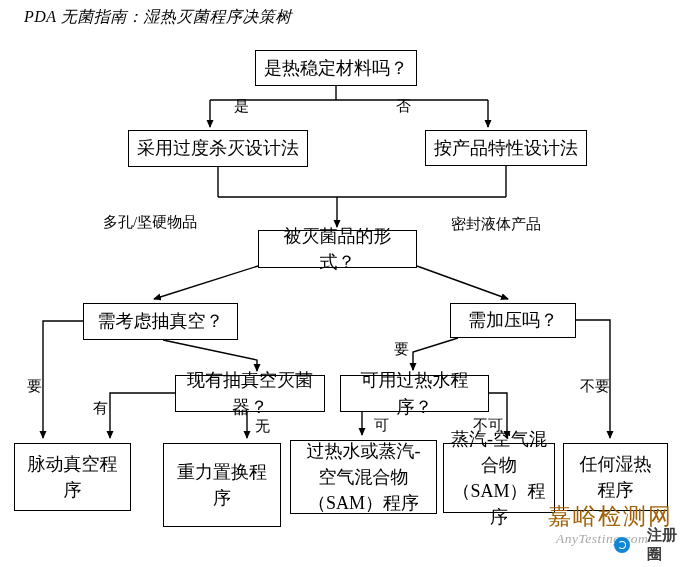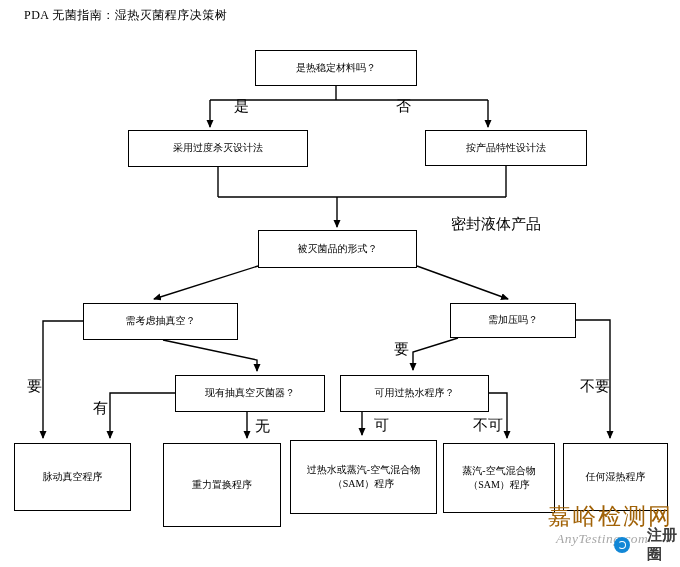--- a/index.html
+++ b/index.html
@@ -1,25 +1,25 @@
 <!DOCTYPE html>
 <html><head>
 <meta charset="utf-8">
 <style>
   * { margin:0; padding:0; box-sizing:border-box; }
   html,body { background:#ffffff; }
   body { font-family:"Liberation Serif","DejaVu Serif",serif; color:#000; }
   .canvas { position:relative; width:680px; height:567px; background:#fff; overflow:hidden; }
-  .title { position:absolute; left:24px; top:7px; font-size:12px; letter-spacing:.5px; }
+  .title { position:absolute; left:24px; top:7px; font-size:16px; letter-spacing:.5px;font-style:italic; }
   .arrows { position:absolute; left:0; top:0; width:680px; height:567px; }
   .ln { stroke:#000; stroke-width:1.4; fill:none; }
   .node {
     position:absolute; border:1.5px solid #000; background:#fff;
     display:flex; align-items:center; justify-content:center;
-    text-align:center; font-size:10px; line-height:1.45; padding:2px 7px;
+    text-align:center; font-size:18px; line-height:1.45; padding:2px 7px;
   }
   .elabel { position:absolute; font-size:15px; white-space:nowrap; }
   .wm-name { position:absolute; left:548px; top:501px; font-size:23px; color:#a16207; letter-spacing:2px; z-index:1; }
   .wm-url  { position:absolute; left:556px; top:531px; font-size:13.5px; font-style:italic; color:#a8a8a8; letter-spacing:.5px; z-index:1; }
   .wm-badge { position:absolute; left:614px; top:526px; display:flex; align-items:center; gap:17px; z-index:2;justify-content:center; }
   .wm-badge-text { font-size:15px; color:#3c3c3c; font-weight:bold; }
   .wm-icon { width:16px; height:16px; border-radius:50%; background:#1287d6; position:relative; flex:0 0 auto; }
   .wm-icon::after {
     content:""; position:absolute; left:3.5px; top:3.5px; width:6px; height:6px;
     border:1.8px solid #fff; border-left-color:transparent; border-radius:50%;
@@ -74,20 +74,21 @@
   <div class="node" style="left:175px;top:375px;width:150px;height:37px">现有抽真空灭菌器？</div>
   <div class="node" style="left:340px;top:375px;width:149px;height:37px">可用过热水程序？</div>
   <div class="node" style="left:14px;top:443px;width:117px;height:68px">脉动真空程序</div>
   <div class="node" style="left:163px;top:443px;width:118px;height:84px">重力置换程序</div>
   <div class="node" style="left:290px;top:440px;width:147px;height:74px">过热水或蒸汽-空气混合物（SAM）程序</div>
   <div class="node" style="left:443px;top:443px;width:112px;height:70px">蒸汽-空气混合物（SAM）程序</div>
   <div class="node" style="left:563px;top:443px;width:105px;height:68px">任何湿热程序</div>
 
   <span class="elabel" style="left:234px;top:97px">是</span>
   <span class="elabel" style="left:396px;top:97px">否</span>
+  <span class="elabel" style="left:103px;top:213px">多孔/坚硬物品</span>
   <span class="elabel" style="left:451px;top:215px">密封液体产品</span>
   <span class="elabel" style="left:27px;top:377px">要</span>
   <span class="elabel" style="left:93px;top:399px">有</span>
   <span class="elabel" style="left:255px;top:417px">无</span>
   <span class="elabel" style="left:394px;top:340px">要</span>
   <span class="elabel" style="left:580px;top:377px">不要</span>
   <span class="elabel" style="left:374px;top:416px">可</span>
   <span class="elabel" style="left:473px;top:416px">不可</span>
 
   <div class="wm-name">嘉峪检测网</div>

